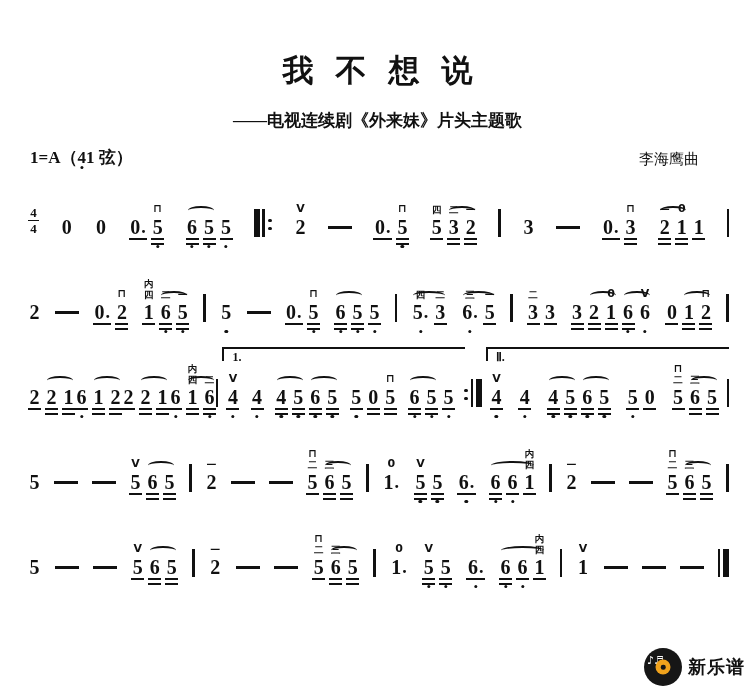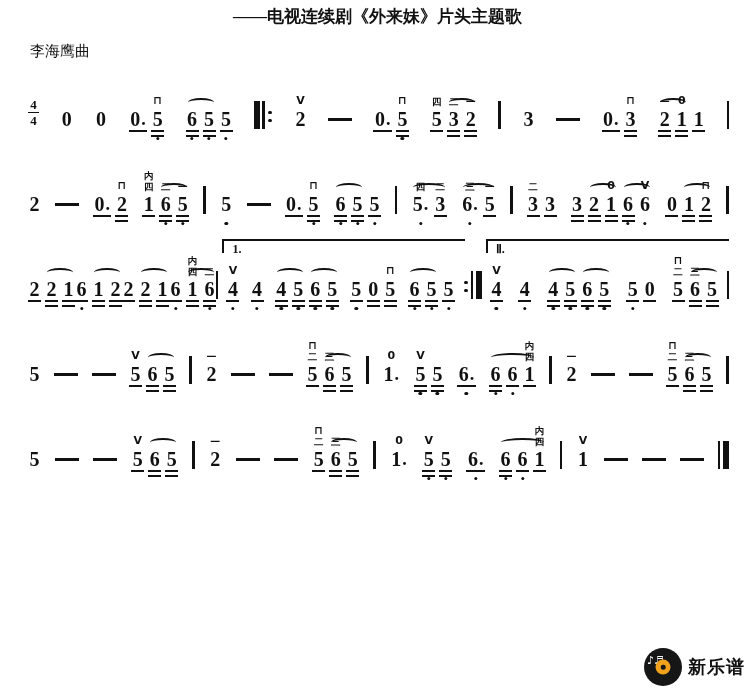--- a/index.html
+++ b/index.html
@@ -2,21 +2,21 @@
 <html><head>
 <meta charset="utf-8">
 <style>
   html,body{margin:0;padding:0;background:#888;}
   .page{position:relative;width:755px;height:694px;background:#fff;overflow:hidden;
         font-family:"Liberation Sans",sans-serif;color:#111;margin:0 auto;}
   
   .title{margin-top:50px;text-align:center;font-family:"Liberation Serif",serif;
          font-weight:700;font-size:31px;letter-spacing:22px;text-indent:22px;}
   .subtitle{text-align:center;font-family:"Liberation Serif",serif;font-weight:700;
-            font-size:17px;margin-top:5px;}
+            font-size:17px;margin-top:17px;}
   .meta{display:flex;justify-content:space-between;align-items:flex-end;margin:14px 56px 0 30px;}
   .key{font-family:"Liberation Serif",serif;font-weight:700;font-size:17px;}
   .keylow{position:relative;display:inline-block;}
   .keylow::after{content:"";position:absolute;left:50%;transform:translateX(-50%);
                  top:calc(100% - 2px);width:3.2px;height:3.2px;border-radius:50%;background:#111;}
   .composer{font-size:15px;font-weight:400;}
   .tempo{margin:16px 0 0 36px;font-size:17px;font-weight:700;}
   
   .score{margin:26px 26px 0 28px;}
   .line{display:flex;align-items:flex-end;justify-content:space-between;
@@ -64,22 +64,24 @@
               width:4.5px;height:4.5px;border-radius:50%;background:#161616;}
   .disc .dnotes{position:absolute;left:3px;top:7px;color:#fff;font-size:11px;line-height:1;
                 font-family:"DejaVu Sans",sans-serif;}
   .brand{font-size:18px;font-weight:900;letter-spacing:1px;
          font-family:"Liberation Sans",sans-serif;}
 </style>
 </head>
 <body>
 
 <div class="page">
+  <div class="title">我不想说</div>
   <div class="subtitle">——电视连续剧《外来妹》片头主题歌</div>
   <div class="meta">
+    <div class="key"><span>1=A（</span><span class="keylow">4</span><span>1 弦）</span></div>
     <div class="composer">李海鹰曲</div>
   </div>
 
   <div class="score" id="score">
       <div class="line">
         <span class="ts">
           <span class="tsnum">4</span>
           <span class="tsline"></span>
           <span class="tsnum">4</span>
         </span>

